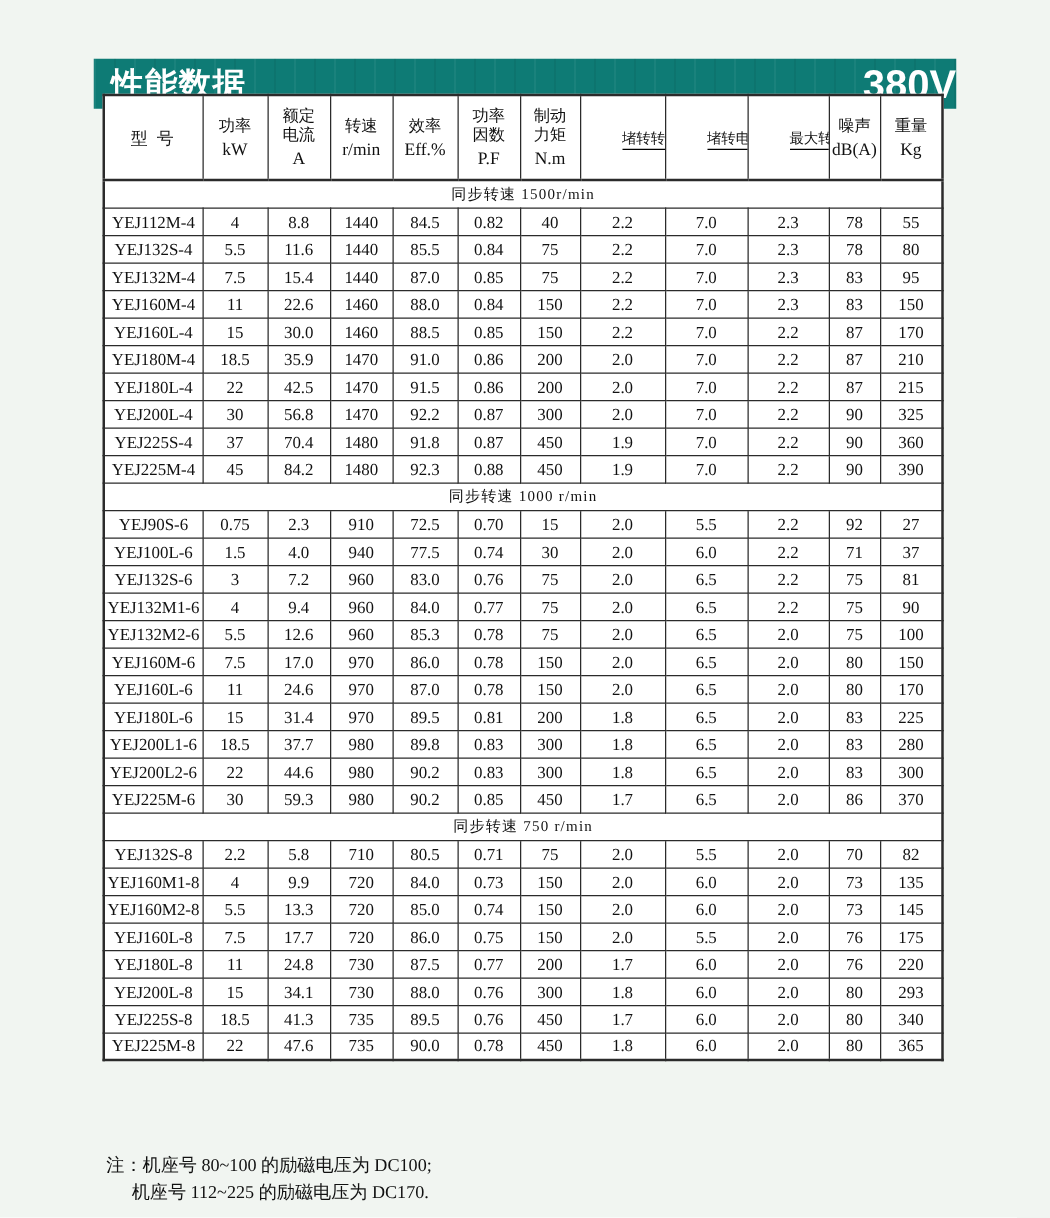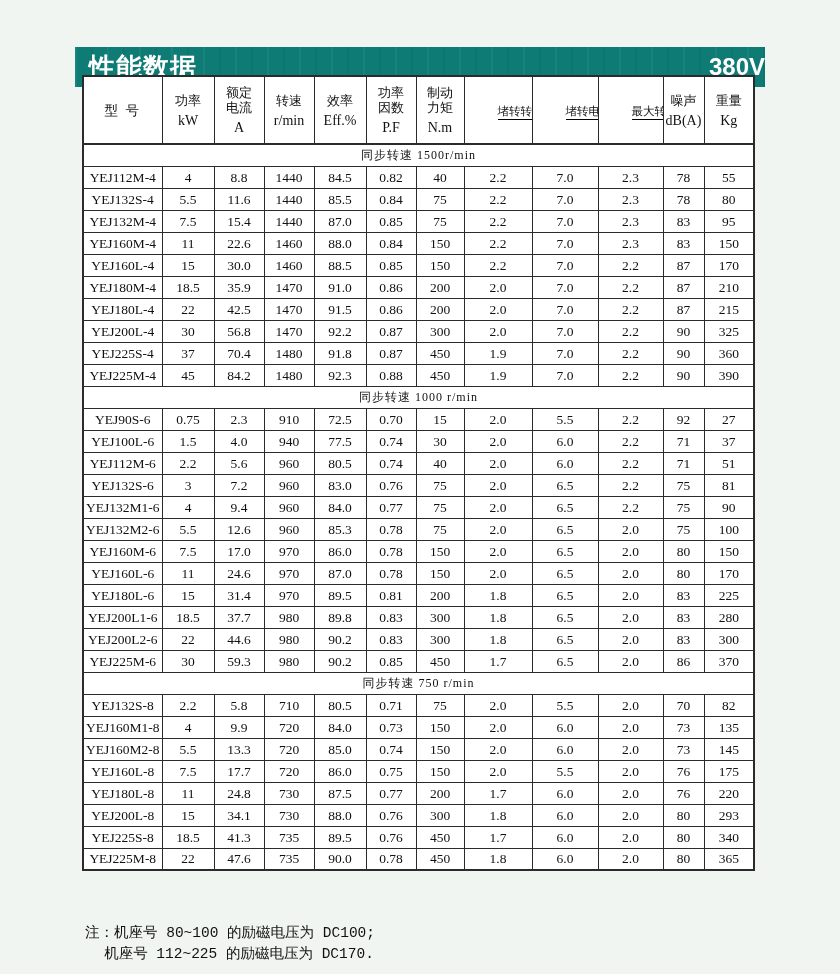--- a/index.html
+++ b/index.html
@@ -21,21 +21,21 @@
     display:flex; align-items:center; justify-content:space-between;
     padding:0 0 0 14px;
     margin-top:29px;
   }
   .banner-title {
     color:#fff; font-family:"Liberation Sans","DejaVu Sans",sans-serif;
     font-weight:bold; font-size:26px; letter-spacing:1px;
   }
   .banner-voltage {
     color:#fff; font-family:"Liberation Sans","DejaVu Sans",sans-serif;
-    font-weight:bold; font-size:24px;
+    font-weight:bold; font-size:32px;
   }
   table.perf {
     position:absolute; left:82px; top:75px;
     border-collapse:collapse; table-layout:fixed;
     width:673px; background:#fff;
     border:2px solid #2b2b2b;
   }
   table.perf col.c1 {width:79px} table.perf col.c2 {width:52px}
   table.perf col.c3 {width:50px} table.perf col.c4 {width:50px}
   table.perf col.c5 {width:52px} table.perf col.c6 {width:50px}
@@ -57,21 +57,21 @@
   .fr-sym { display:inline-block; font-size:12.5px; line-height:13px; }
   .fr-sym.u { border-bottom:7px solid #0ea5e9; padding-bottom:1px; margin-bottom:0; }
   .fr-stack { display:flex; flex-direction:row; align-items:flex-end;padding-left:32px; }
   sub.nsub { font-size:9px; }
   tr.section-row td {
     font-size:12px; height:22px; letter-spacing:1px;
   }
   td.model-cell { font-size:13.5px; }
   .notes {
     position:absolute; left:85px; top:923px;
-    font-size:14.5px; line-height:21px; color:#111;font-family:Liberation Mono, monospace;
+    font-size:14.5px; line-height:21px; color:#111;
   }
   .notes .l2 { margin-left:18px;text-align:center; }
 </style>
 </head>
 <body>
 
 <div class="banner">
   <span class="banner-title">性能数据</span>
   <span class="banner-voltage">380V</span>
 </div>
@@ -340,34 +340,20 @@
         <td>77.5</td>
         <td>0.74</td>
         <td>30</td>
         <td>2.0</td>
         <td>6.0</td>
         <td>2.2</td>
         <td>71</td>
         <td>37</td>
       </tr>
       <tr>
-        <td class="model-cell">YEJ112M-6</td>
-        <td>2.2</td>
-        <td>5.6</td>
-        <td>960</td>
-        <td>80.5</td>
-        <td>0.74</td>
-        <td>40</td>
-        <td>2.0</td>
-        <td>6.0</td>
-        <td>2.2</td>
-        <td>71</td>
-        <td>51</td>
-      </tr>
-      <tr>
         <td class="model-cell">YEJ132S-6</td>
         <td>3</td>
         <td>7.2</td>
         <td>960</td>
         <td>83.0</td>
         <td>0.76</td>
         <td>75</td>
         <td>2.0</td>
         <td>6.5</td>
         <td>2.2</td>

